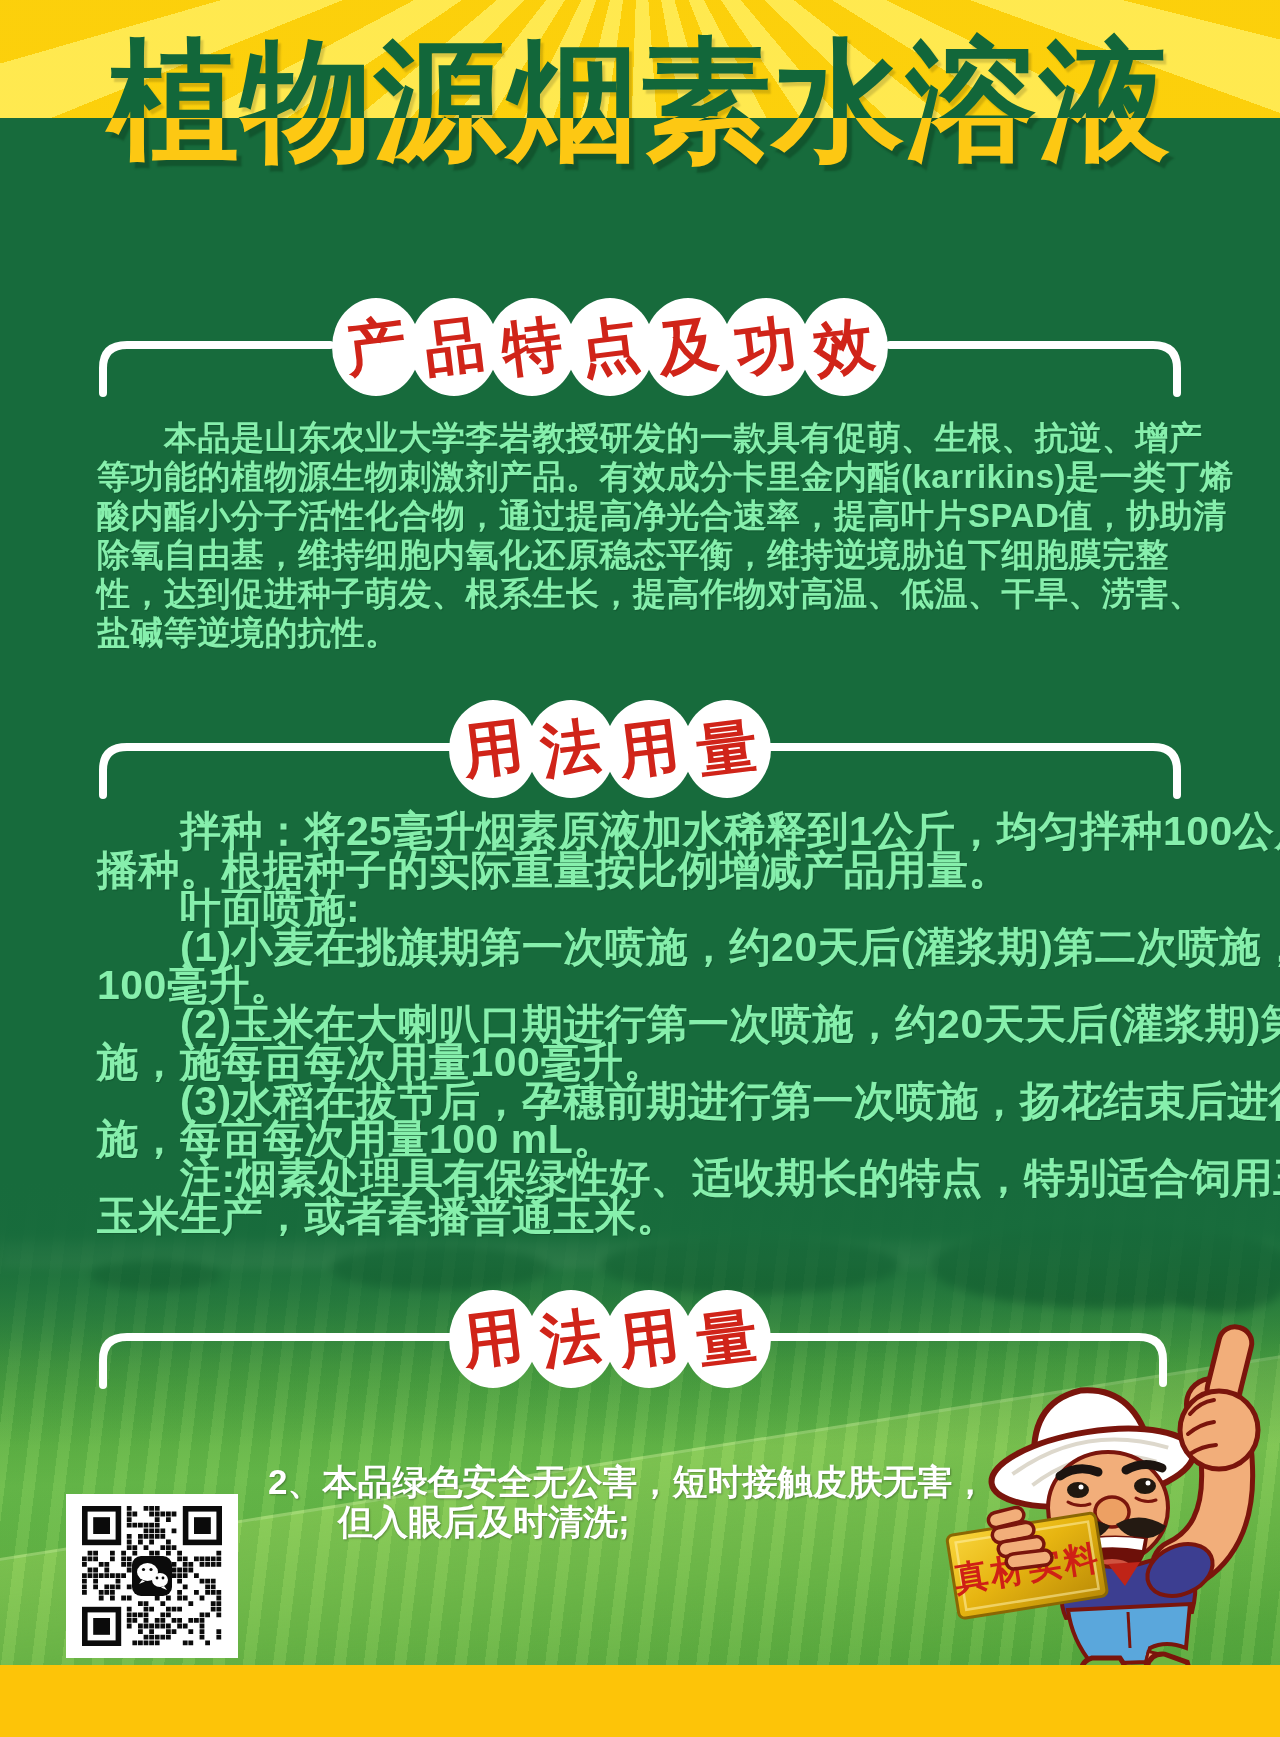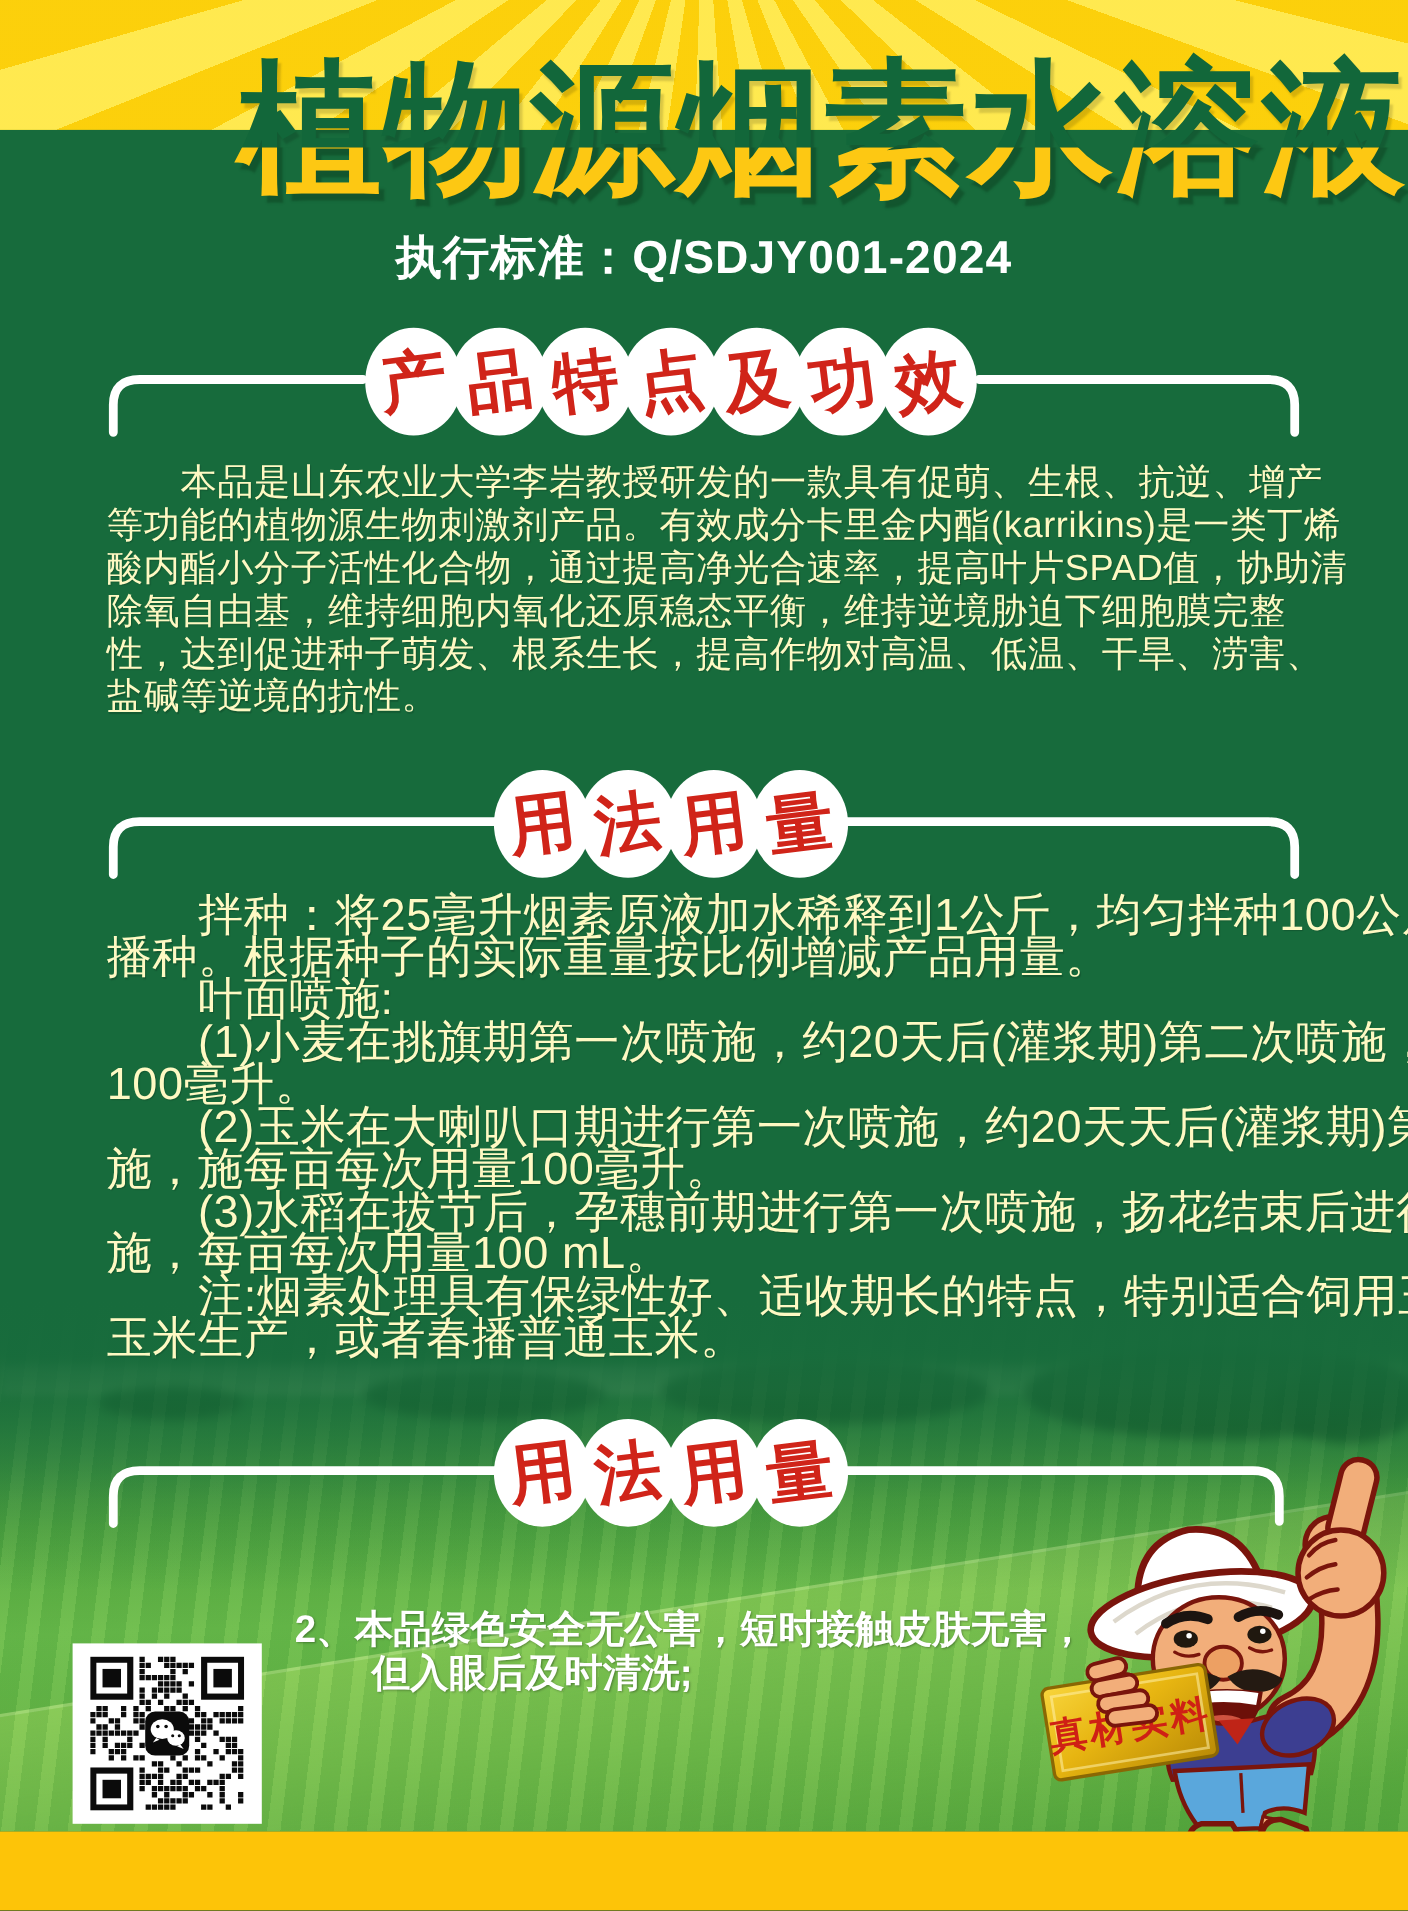--- a/index.html
+++ b/index.html
@@ -12,22 +12,22 @@
   .top-band{
     position:absolute;left:0;top:0;width:1280px;height:118px;
     background:
       repeating-conic-gradient(from 140deg at 640px -120px,
         rgba(255,236,90,.85) 0deg 6deg, rgba(250,201,5,.55) 6deg 12deg),
       #fed813;
   }
   
   .title-wrap{
     position:absolute;left:0;top:24px;width:1280px;height:200px;
-    text-align:right;font-weight:900;font-size:131px;line-height:1.18;
-    letter-spacing:2px;white-space:nowrap;margin-top:16px;
+    text-align:center;font-weight:900;font-size:131px;line-height:1.18;
+    letter-spacing:2px;white-space:nowrap;
   }
   .title-layer{position:absolute;left:0;top:0;width:100%;}
   .title-green{color:#12673a;clip-path:inset(0 0 calc(100% - 94px) 0);
     text-shadow:3px 4px 2px rgba(0,0,0,.15);}
   .title-yellow{color:#fdc813;clip-path:inset(94px 0 0 0);
     text-shadow:5px 6px 2px rgba(10,45,20,.35);}
   
   .standard{
     position:absolute;left:0;top:206px;width:1280px;text-align:center;
     color:#fff;font-weight:700;font-size:42px;letter-spacing:1px;
@@ -44,21 +44,21 @@
     width:88px;height:98px;background:#fff;border-radius:50%;
     margin:0 -5px;display:flex;align-items:center;justify-content:center;
     flex:none;
   }
   .oval span{
     font-size:60px;font-weight:900;color:#d02419;line-height:1;
     transform:rotate(-7deg);font-family:"Liberation Serif","DejaVu Serif",serif;
   }
   
   .body-text{
-    position:absolute;left:97px;width:1110px;color:#fef9c3;font-weight:400;
+    position:absolute;left:97px;width:1110px;color:#86efac;font-weight:700;
     white-space:pre;text-shadow:1px 1px 1px rgba(0,0,0,.18);
   }
   .body1{top:418px;font-size:33px;line-height:39px;letter-spacing:.5px;}
   .body2{top:812px;font-size:41px;line-height:38.5px;letter-spacing:.5px;}
   
   .notes{
     position:absolute;left:268px;top:1382px;color:#fff;font-weight:700;
     font-size:35px;line-height:40px;white-space:pre;
     text-shadow:1px 1px 2px rgba(0,0,0,.3);
   }
@@ -123,21 +123,20 @@
     <div class="fade"></div>
   </div>
 
   <div class="top-band"></div>
 
   <div class="title-wrap">
     <div class="title-layer title-green">植物源烟素水溶液</div>
     <div class="title-layer title-yellow">植物源烟素水溶液</div>
   </div>
 
-  <div class="standard">执行标准：Q/SDJY001-2024</div>
 
   <div class="sec" style="top:296px">
     <svg class="bracket" width="1280" height="150" viewBox="0 0 1280 150">
       <path d="M103 97 L103 72 Q103 49 127 49 L330 49" fill="none" stroke="#fff" stroke-width="8" stroke-linecap="round"></path>
       <path d="M1177 97 L1177 72 Q1177 49 1153 49 L890 49" fill="none" stroke="#fff" stroke-width="8" stroke-linecap="round"></path>
     </svg>
     <div class="ovals shift-left">
       <div class="oval">
           <span>产</span>
         </div>

